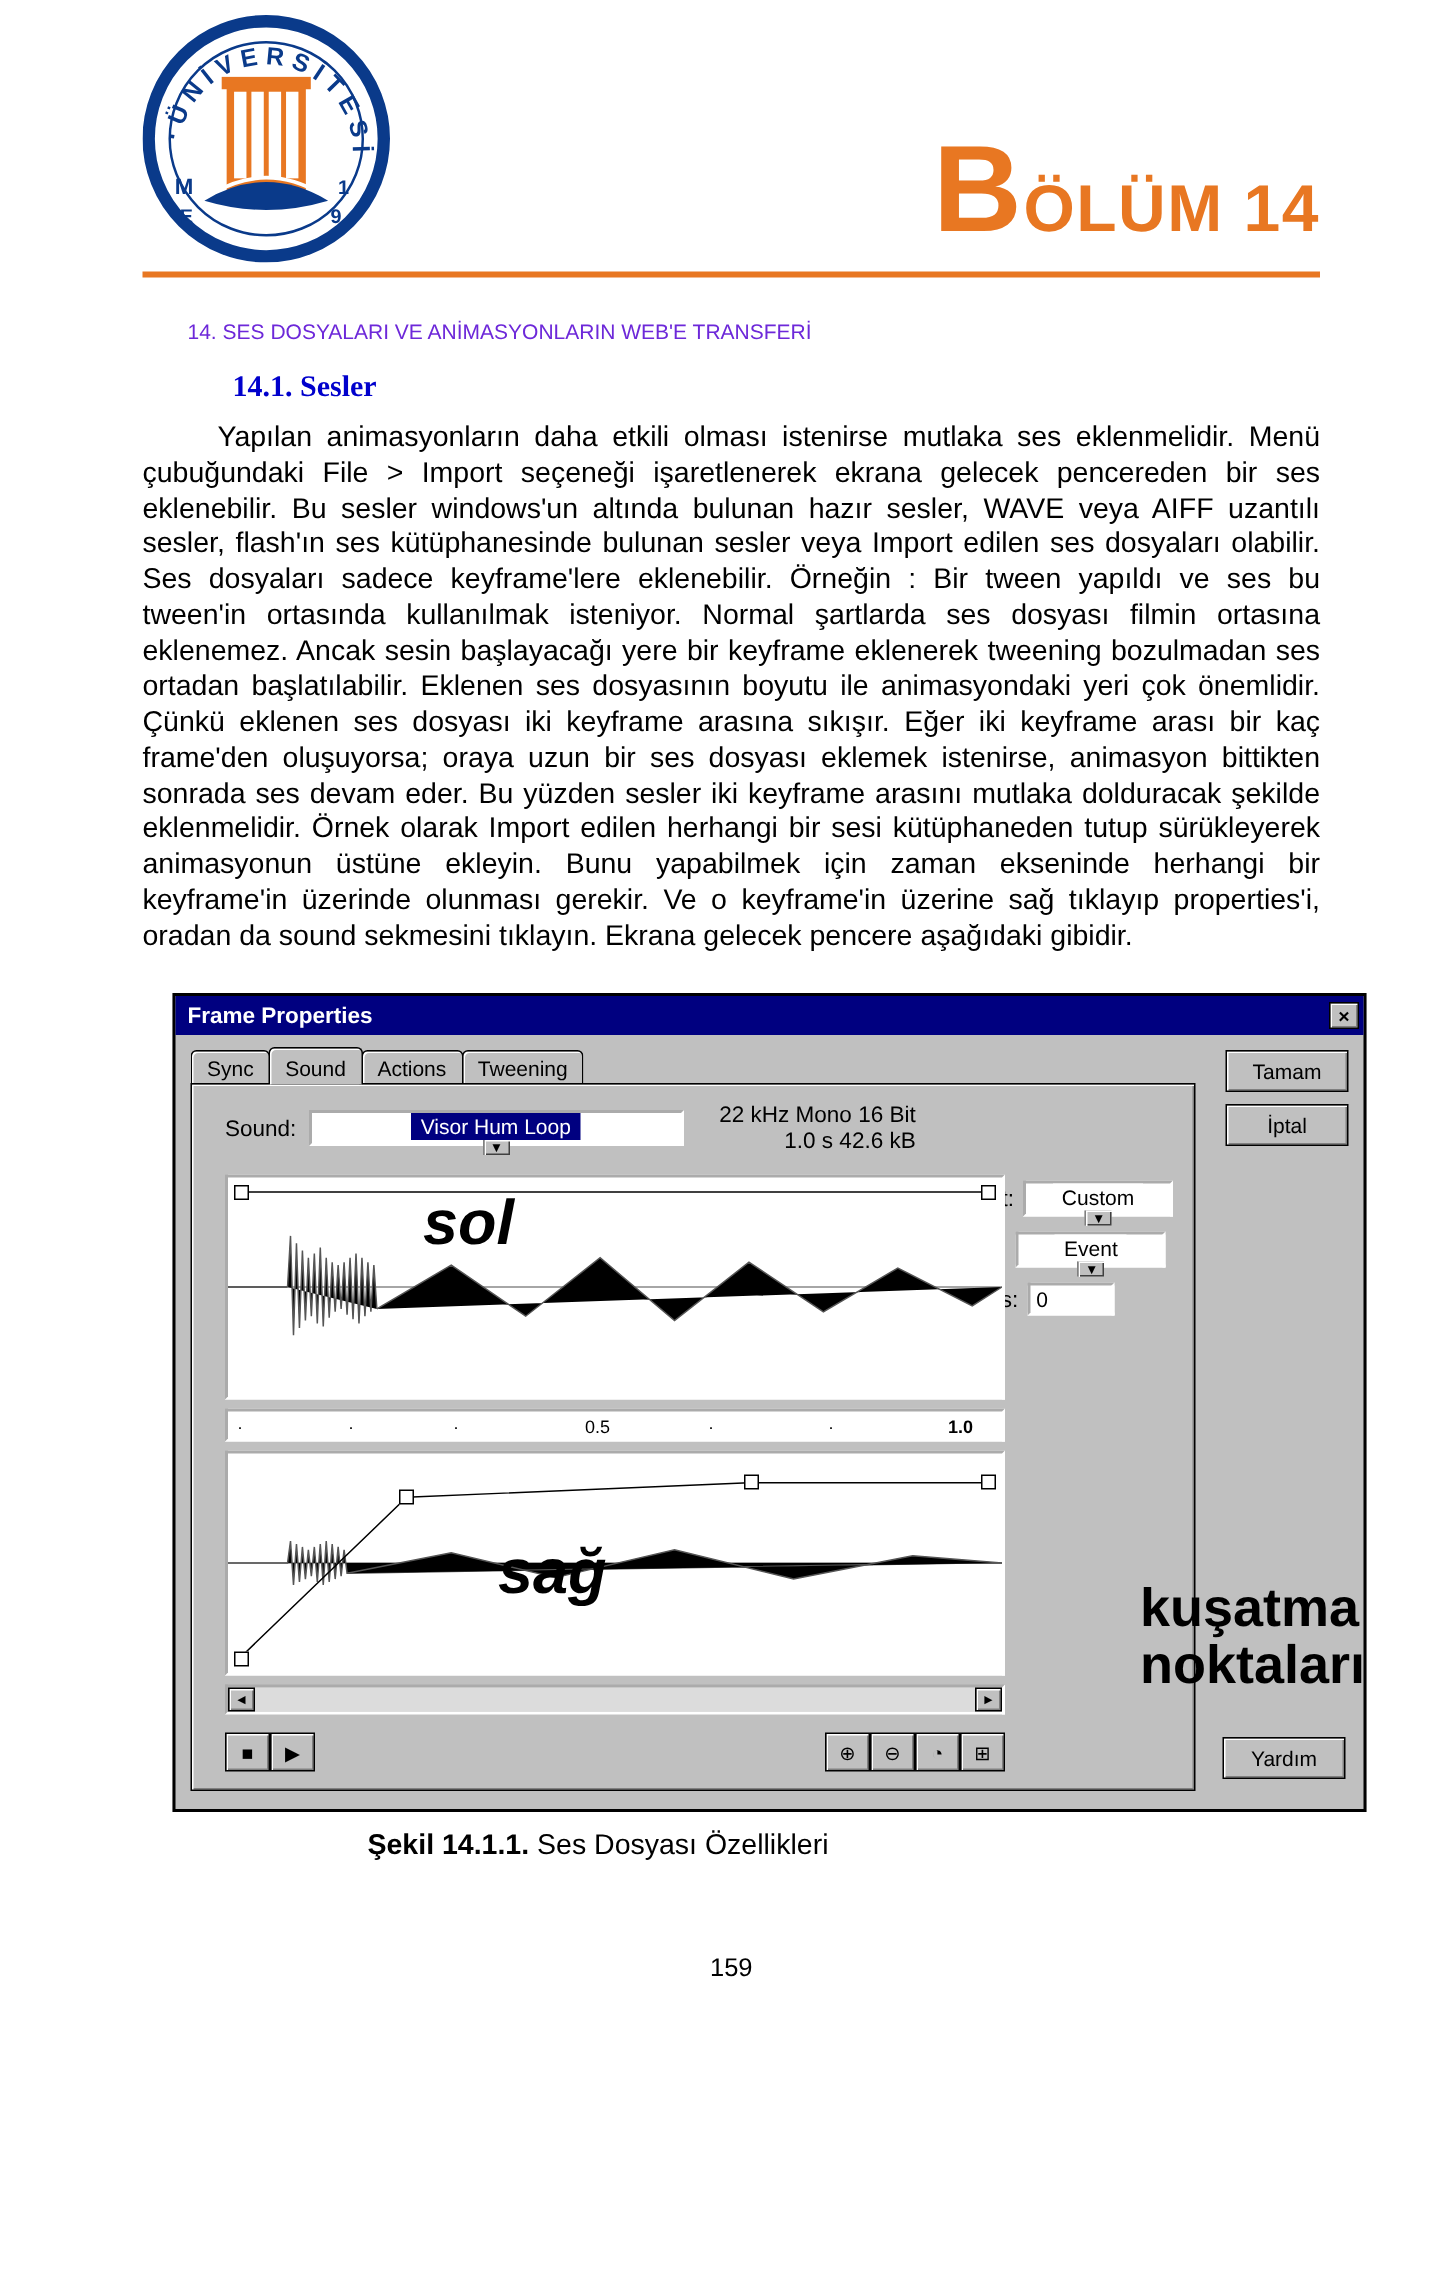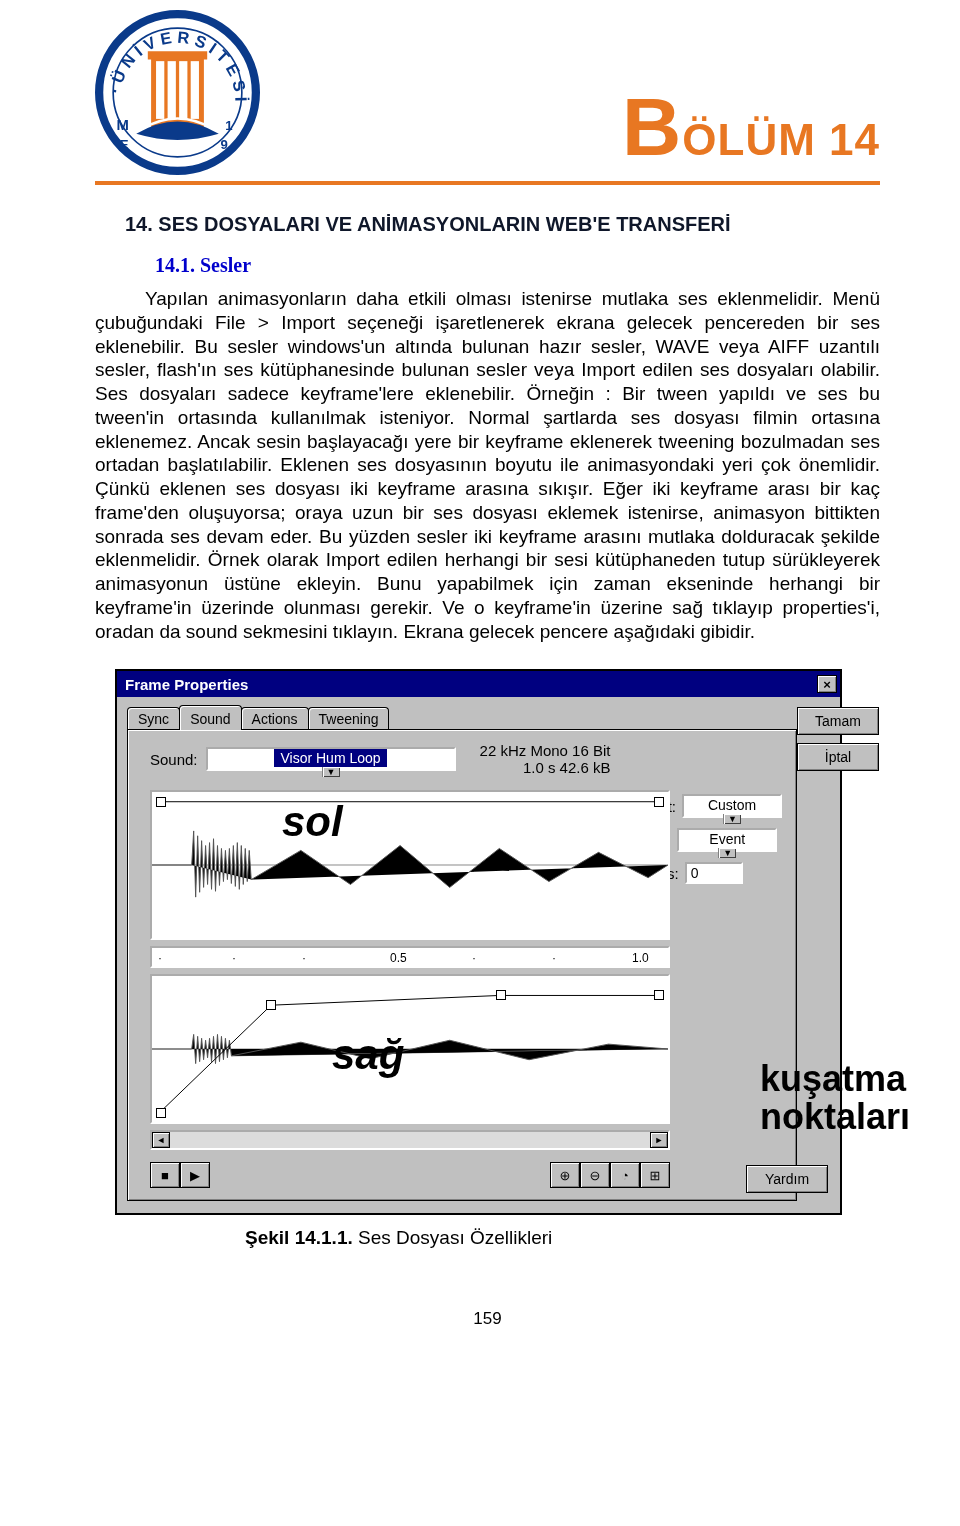--- a/index.html
+++ b/index.html
@@ -36,23 +36,23 @@
     padding-bottom: 10px;
   }
   .chapter-title .big-b { font-size: 82px; line-height: 0.7; }
   .rule {
     height: 4px;
     background: #e87722;
     margin-bottom: 28px;
   }
   
   .h1 {
-    color: #0f172a;
-    font-weight: bold;
-    font-size: 20px;
+    color: #6d28d9;
+    font-weight: normal;
+    font-size: 14px;
     margin: 20px 0 18px 30px;
   }
   .h2 {
     color: #0000cc;
     font-weight: bold;
     font-size: 20px;
     margin: 0 0 10px 60px;
     font-family: Liberation Serif, serif;
   }
   .para {
@@ -69,21 +69,21 @@
   .caption b { font-weight: bold; }
   .page-num {
     text-align: center;
     font-size: 17px;
     margin-top: 60px;
   }
 
   
   .dialog-wrap {
     margin: 26px 0 0 20px;
-    width: 727px;
+    width: 796px;
   }
   .dlg {
     border: 2px solid #000;
     background: #c0c0c0;
     font-family: "MS Sans Serif", Tahoma, Arial, sans-serif;
     font-size: 15px;
   }
   .titlebar {
     background: #000080;
     color: #fff;
@@ -388,21 +388,21 @@
                   <div class="wave-label sol">sol</div>
                 </div>
 
                 <div class="ruler">
                   <span style="left:6px;">·</span>
                   <span style="left:80px;">·</span>
                   <span style="left:150px;">·</span>
                   <span style="left:238px;">0.5</span>
                   <span style="left:320px;">·</span>
                   <span style="left:400px;">·</span>
-                  <span style="left:480px;">1.0</span>
+                  <span style="left:480px;font-weight:bold;">1.0</span>
                 </div>
 
                 <div class="wave-box">
                   <svg width="100%" height="100%" viewBox="0 0 520 150" preserveAspectRatio="none">
                     <line x1="0" y1="75" x2="520" y2="75" stroke="#888"></line>
                     <g stroke="#555" stroke-width="1">
                       <path d="M0,75 L40,75 L42,60 L44,90 L46,62 L48,88 L50,64 L52,86 L54,66 L56,84 L58,64 L60,88 L62,62 L64,90 L66,60 L68,88 L70,62 L72,86 L74,64 L76,84 L78,66 L80,82 L500,75 L520,75"></path>
                       <path d="M80,82 L150,68 L220,85 L300,66 L380,86 L460,70 L520,75"></path>
                     </g>
 

